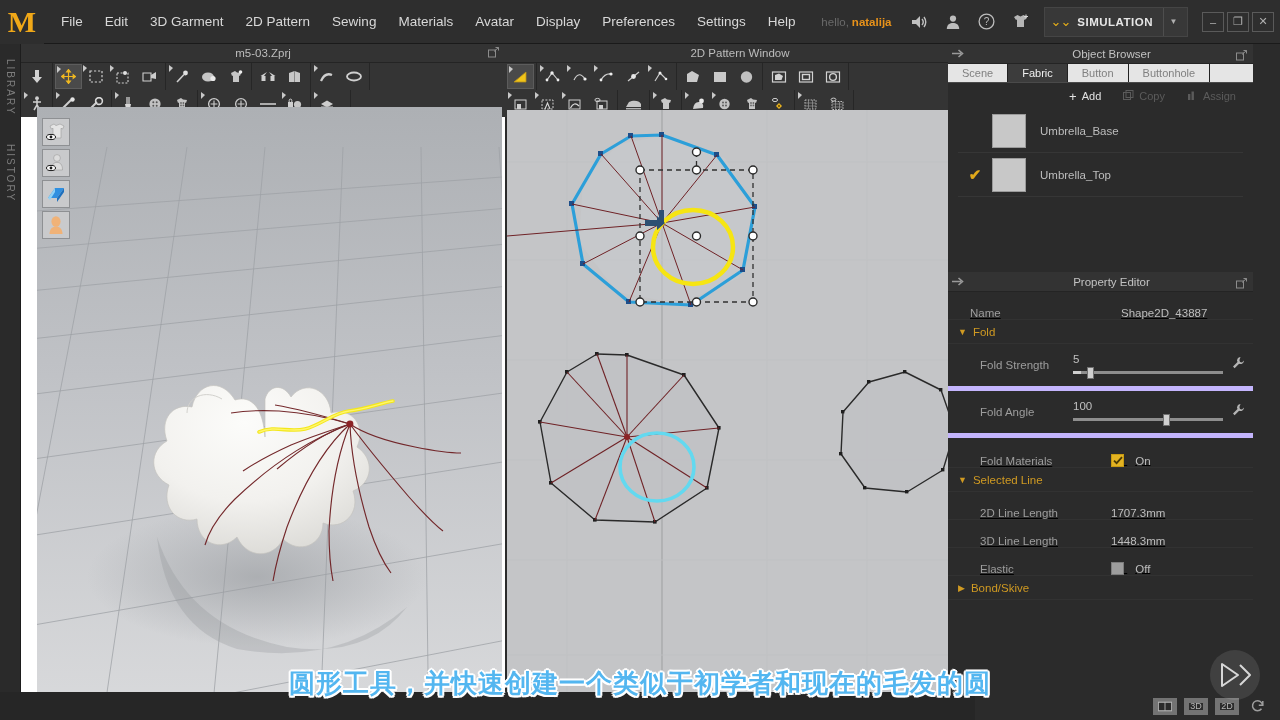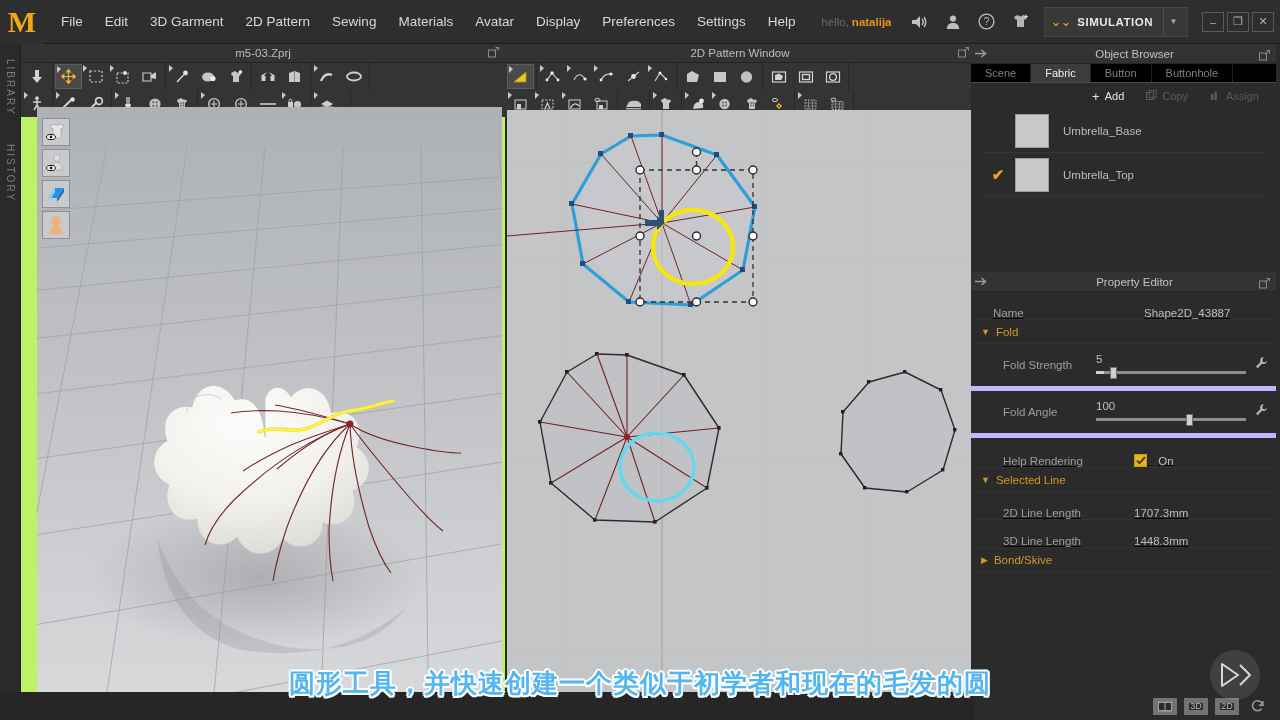--- a/index.html
+++ b/index.html
@@ -75,45 +75,45 @@
             border-right: 1px solid #262626; padding: 0 2px; }
   .tbtn { width: 27px; height: 25px; display: flex; align-items: center; justify-content: center;
           position: relative; }
   .tbtn.sel { background: #4a4a4a; border: 1px solid #5c5c5c; }
   .corner { position: absolute; left: 1px; top: 1px; width: 0; height: 0;
             border-left: 4px solid #c8c8c8; border-bottom: 4px solid transparent;
             border-top: 3px solid transparent; }
 
   
   .view3d { position: absolute; left: 21px; top: 44px; width: 484px; height: 676px;
-            background: #bef264; }
+            background: #ffffff; }
   .view3d-canvas { position: absolute; left: 16px; top: 63px; width: 465px; height: 596px;
                    overflow: hidden; background: linear-gradient(#b5b7bb, #cfd1d4); }
   .vp-tools { position: absolute; left: 21px; top: 74px; width: 28px; z-index: 6; }
   .vp-btn { width: 28px; height: 28px; background: #c9cacc; border: 1px solid #8e9093;
             margin-bottom: 3px; display: flex; align-items: center; justify-content: center;
             position: relative; }
   .version { position: absolute; left: 16px; bottom: 16px; font-size: 9.5px; color: #5f5f5f; }
 
   
   .view2d { position: absolute; left: 505px; top: 44px; width: 470px; height: 676px;
             background: #2b2b2b; }
   .view2d-canvas { position: absolute; left: 2px; top: 66px; width: 466px; height: 590px;
                    overflow: hidden; background: #c4c5c7; }
 
   
-  .rpanel { position: absolute; left: 971px; width: 305px; background: #2b2b2b; }
+  .rpanel { position: absolute; left: 948px; width: 305px; background: #2b2b2b; }
   .ob { top: 44px; height: 228px; }
   .pe { top: 272px; height: 448px; }
   .ptitle-row { height: 20px; background: #333; display: flex; align-items: center;
                 position: relative; border-bottom: 1px solid #242424; }
   .arrow-left { width: 22px; display:flex; align-items:center; justify-content:center; color:#8a8a8a; }
   .ptitle-txt { flex: 1; text-align: center; font-size: 11.5px; color: #c2c2c2; }
 
-  .tabs { height: 19px; background: #000000; display: flex; align-items: flex-end;
+  .tabs { height: 19px; background: #e5e5e5; display: flex; align-items: flex-end;
           border-bottom: 1px solid #4a4a4a; }
   .tab { font-size: 11px; color: #808080; padding: 2px 14px 2px 14px; height: 19px;
          display: flex; align-items: center; border-right: 1px solid #222; }
   .tab.active { color: #f0f0f0; background: #3c3c3c; }
 
   .btnrow { height: 26px; display: flex; align-items: center; justify-content: flex-end;
             padding-right: 8px; background: #2b2b2b; }
   .sbtn { display: flex; align-items: center; height: 19px; padding: 0 8px;
           font-size: 11px; margin-left: 4px; border: 1px solid transparent; }
   .sbtn.on { color: #e2e2e2; }
@@ -999,21 +999,21 @@
         </div>
       </div>
       <span class="wrench">
         <svg width="14" height="14" viewBox="0 0 14 14">
             <path d="M9.5 1 a3.4 3.4 0 0 0 -3 5.1 L2 10.6 L3.6 12.2 L8.1 7.7 A3.4 3.4 0 0 0 13 4.6 L11 6.6 L9 6 L8.4 4 Z" fill="#b4b4b4"></path>
           </svg>
       </span>
     </div>
 
     <div class="prow" style="min-height:30px;">
-      <span class="plabel">Help Rendering</span>
+      <span class="plabel">Fold Materials</span>
       <span class="pval">
         <span class="cbx on">
           <svg width="10" height="9" viewBox="0 0 10 9">
               <path d="M1 4.6 L3.6 7.2 L9 1.2" stroke="#4a3a05" stroke-width="1.8" fill="none"></path>
             </svg>
         </span>
         <span class="cbx-lbl">On</span>
       </span>
     </div>
 
@@ -1022,20 +1022,27 @@
       <span class="gname">Selected Line</span>
     </div>
 
     <div class="prow">
       <span class="plabel">2D Line Length</span>
       <span class="pval">1707.3mm</span>
     </div>
     <div class="prow">
       <span class="plabel">3D Line Length</span>
       <span class="pval">1448.3mm</span>
+    </div>
+    <div class="prow">
+      <span class="plabel">Elastic</span>
+      <span class="pval">
+        <span class="cbx off"></span>
+        <span class="cbx-lbl">Off</span>
+      </span>
     </div>
 
     <div class="pgroup">
       <span class="tri">▶</span>
       <span class="gname">Bond/Skive</span>
     </div>
   </div>
 
   <div class="bottomstrip"></div>
 

